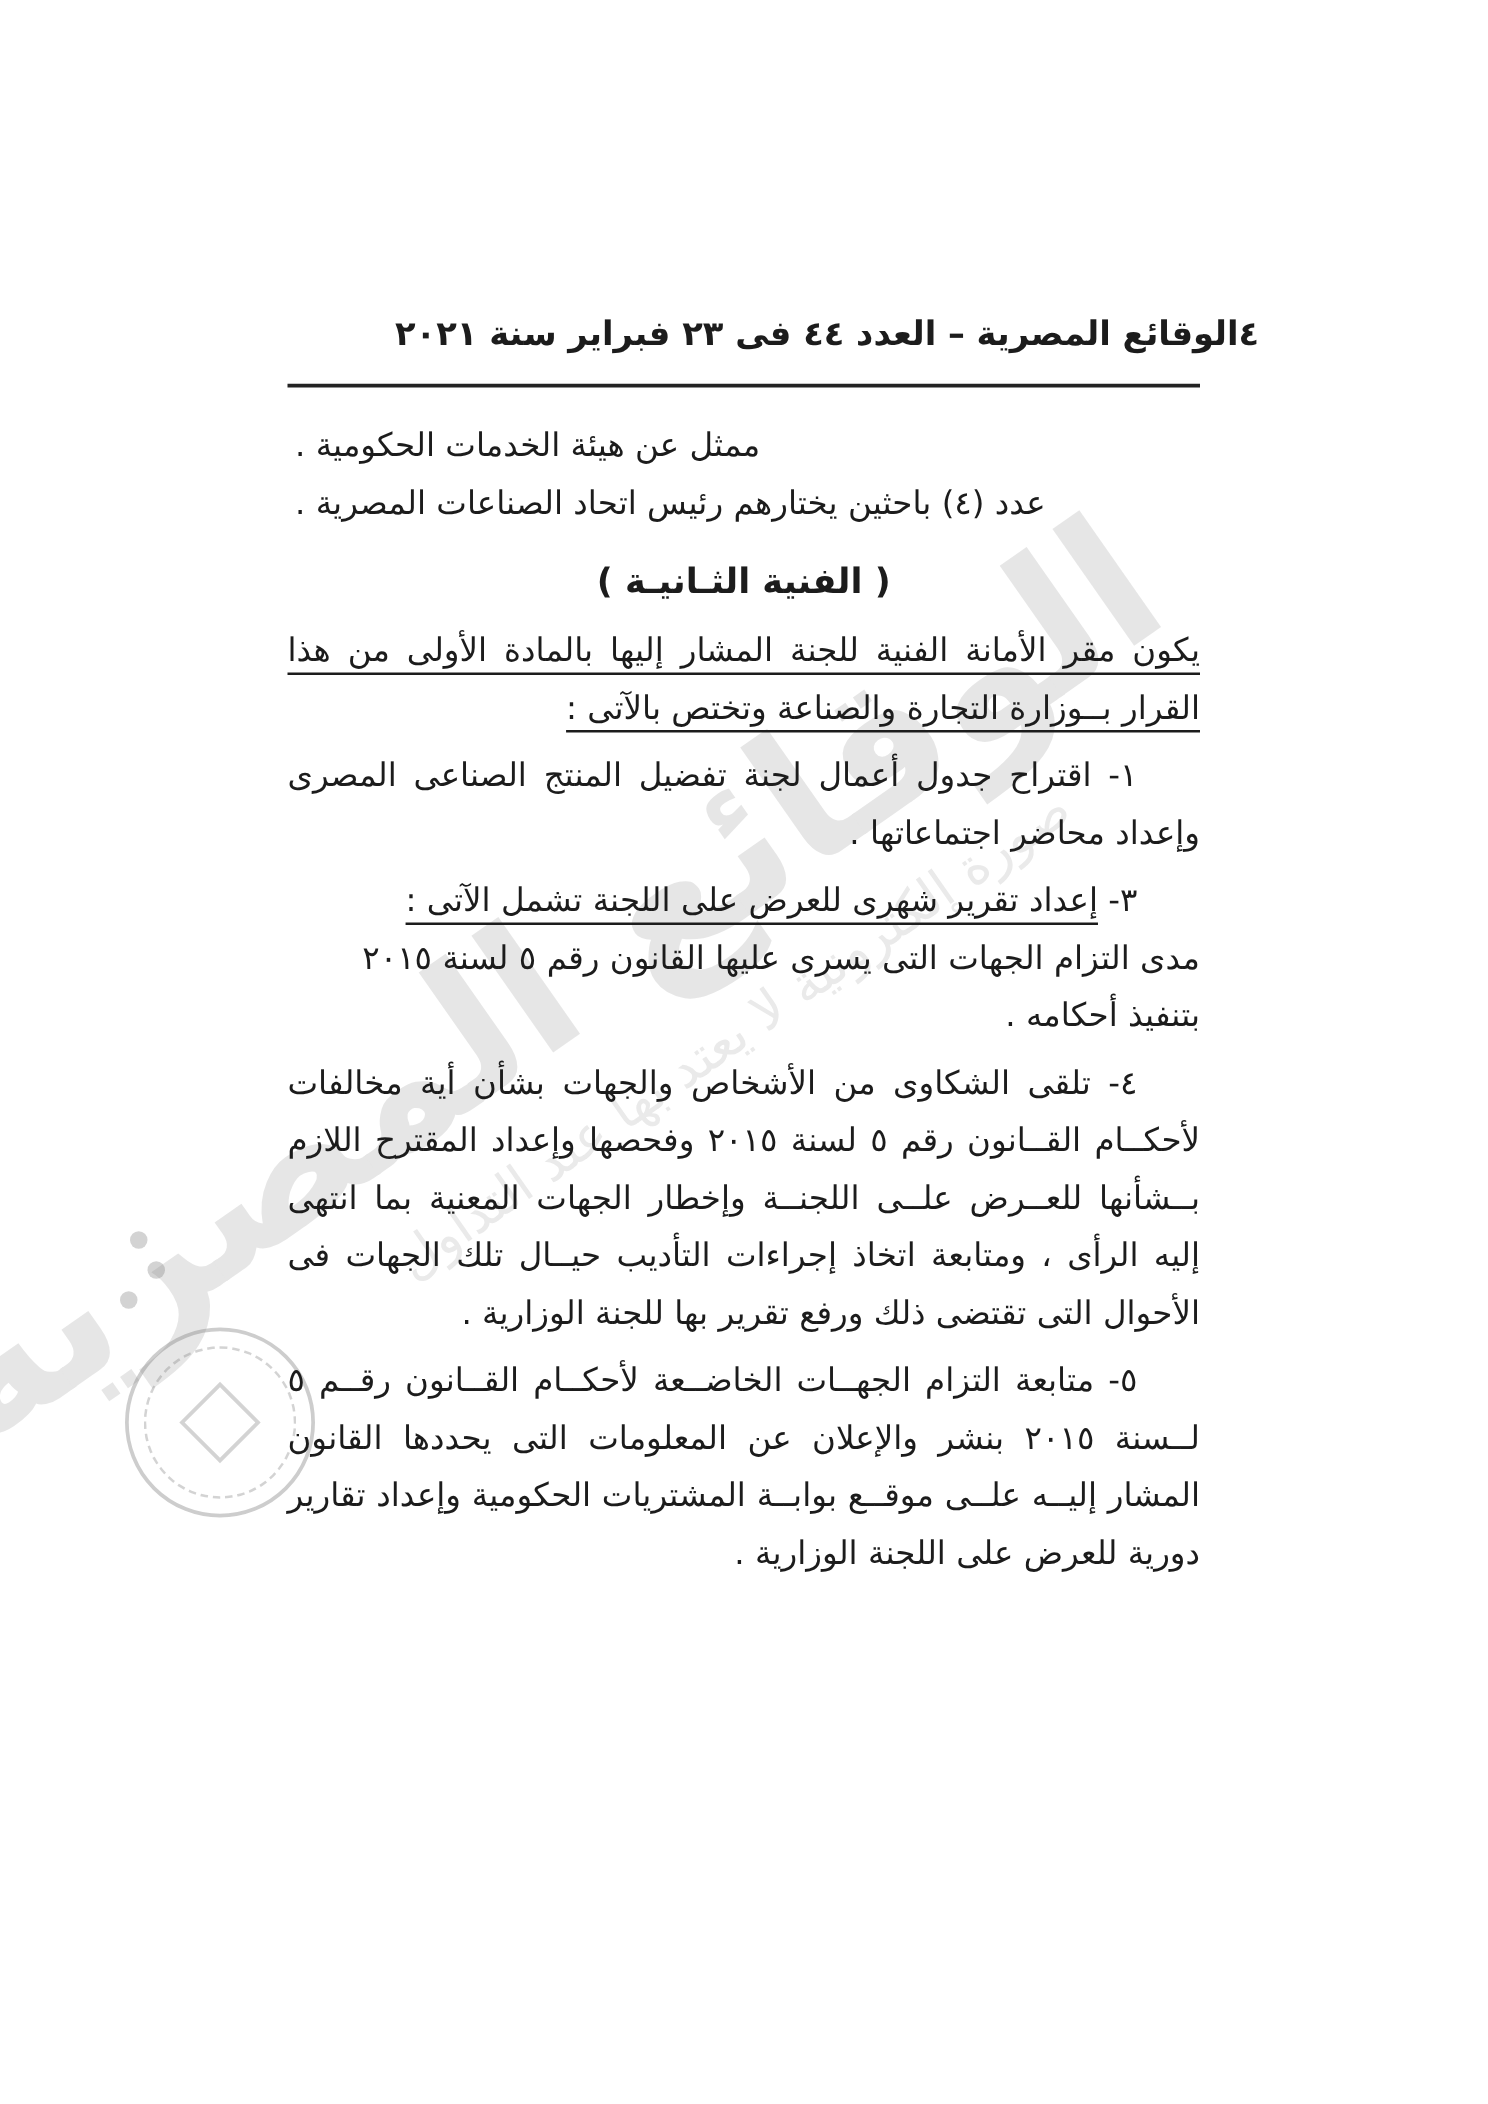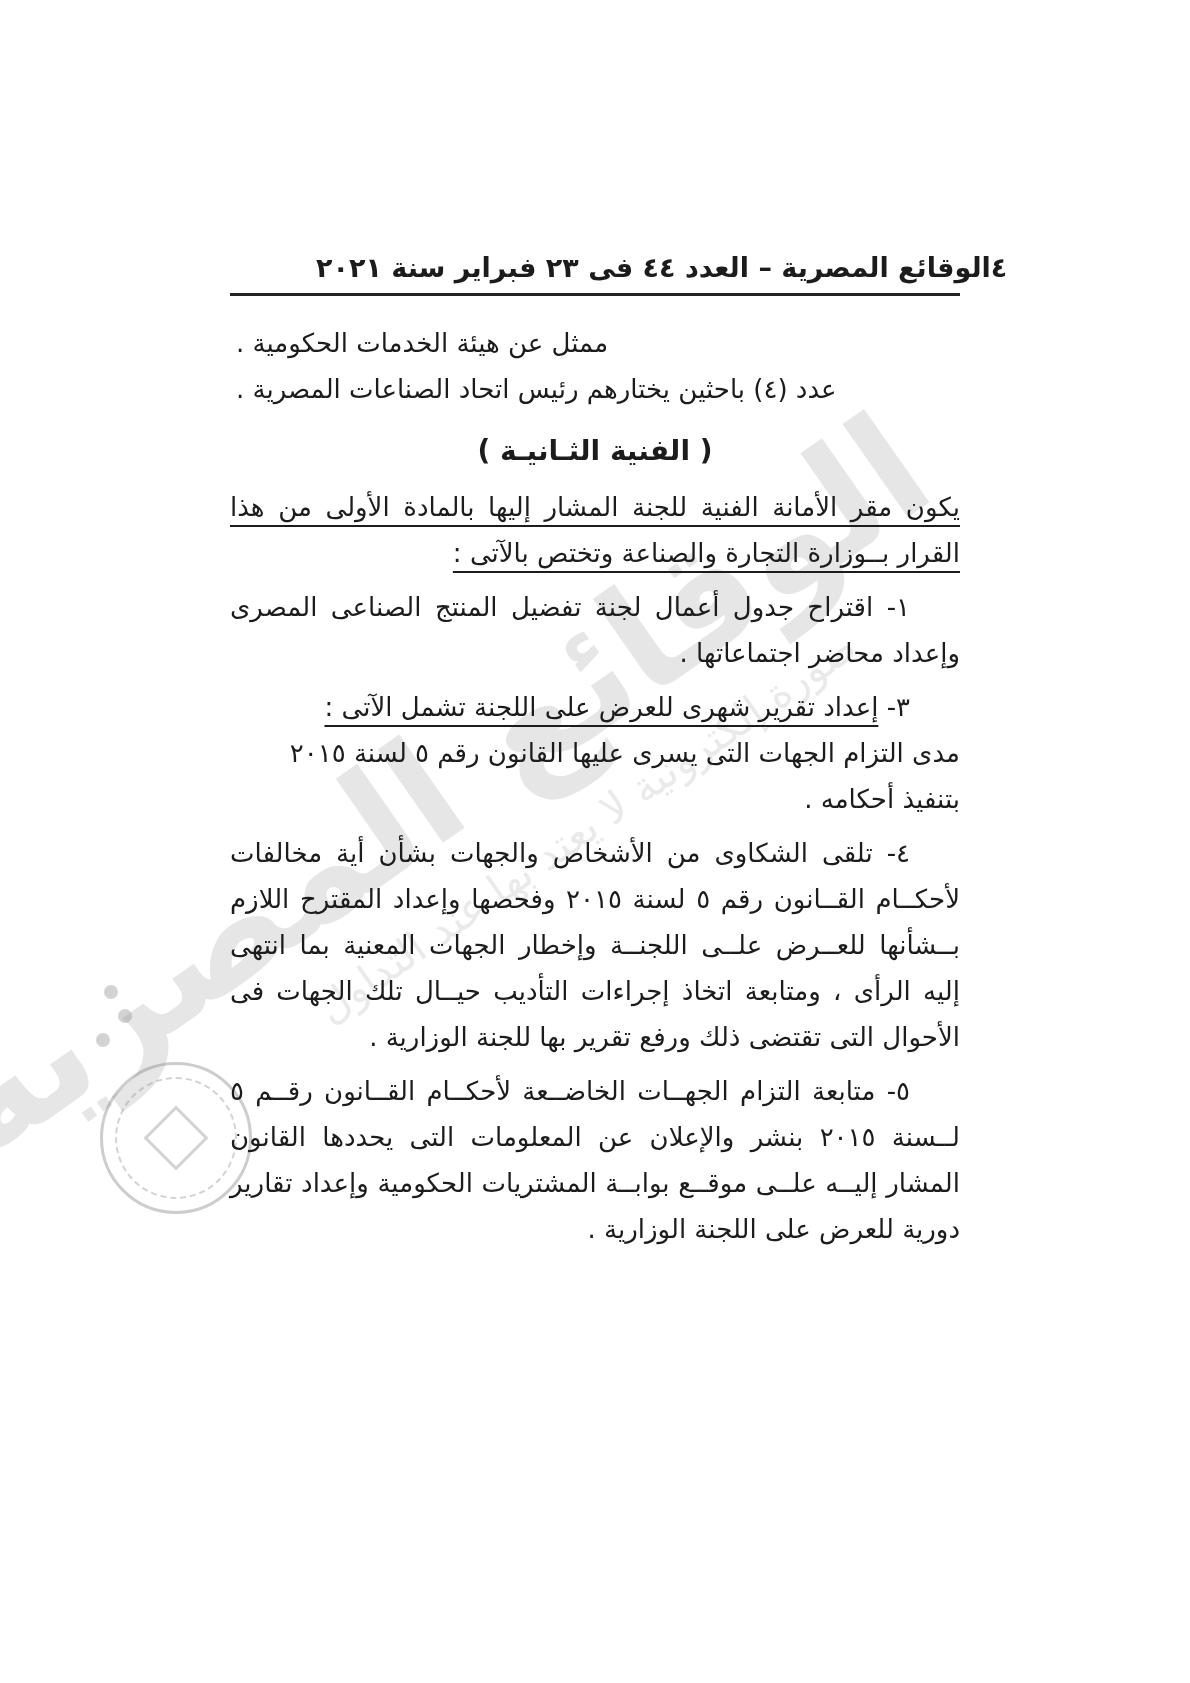--- a/index.html
+++ b/index.html
@@ -85,21 +85,21 @@
     left: 230px;
     width: 730px;
     z-index: 1;
     direction: rtl;
   }
   .page-header {
     direction: ltr;
     display: flex;
     justify-content: space-between;
     align-items: flex-end;
-    padding: 0 74px 10px 86px;
+    padding: 0 74px 24px 86px;
     border-bottom: 3px solid #232323;
     font-weight: bold;
     font-size: 27px;
     white-space: nowrap;
   }
   .issue-title { direction: rtl; unicode-bidi: embed; }
   .page-number { direction: rtl; unicode-bidi: embed; }
 
   .body-text {
     padding-top: 24px;

